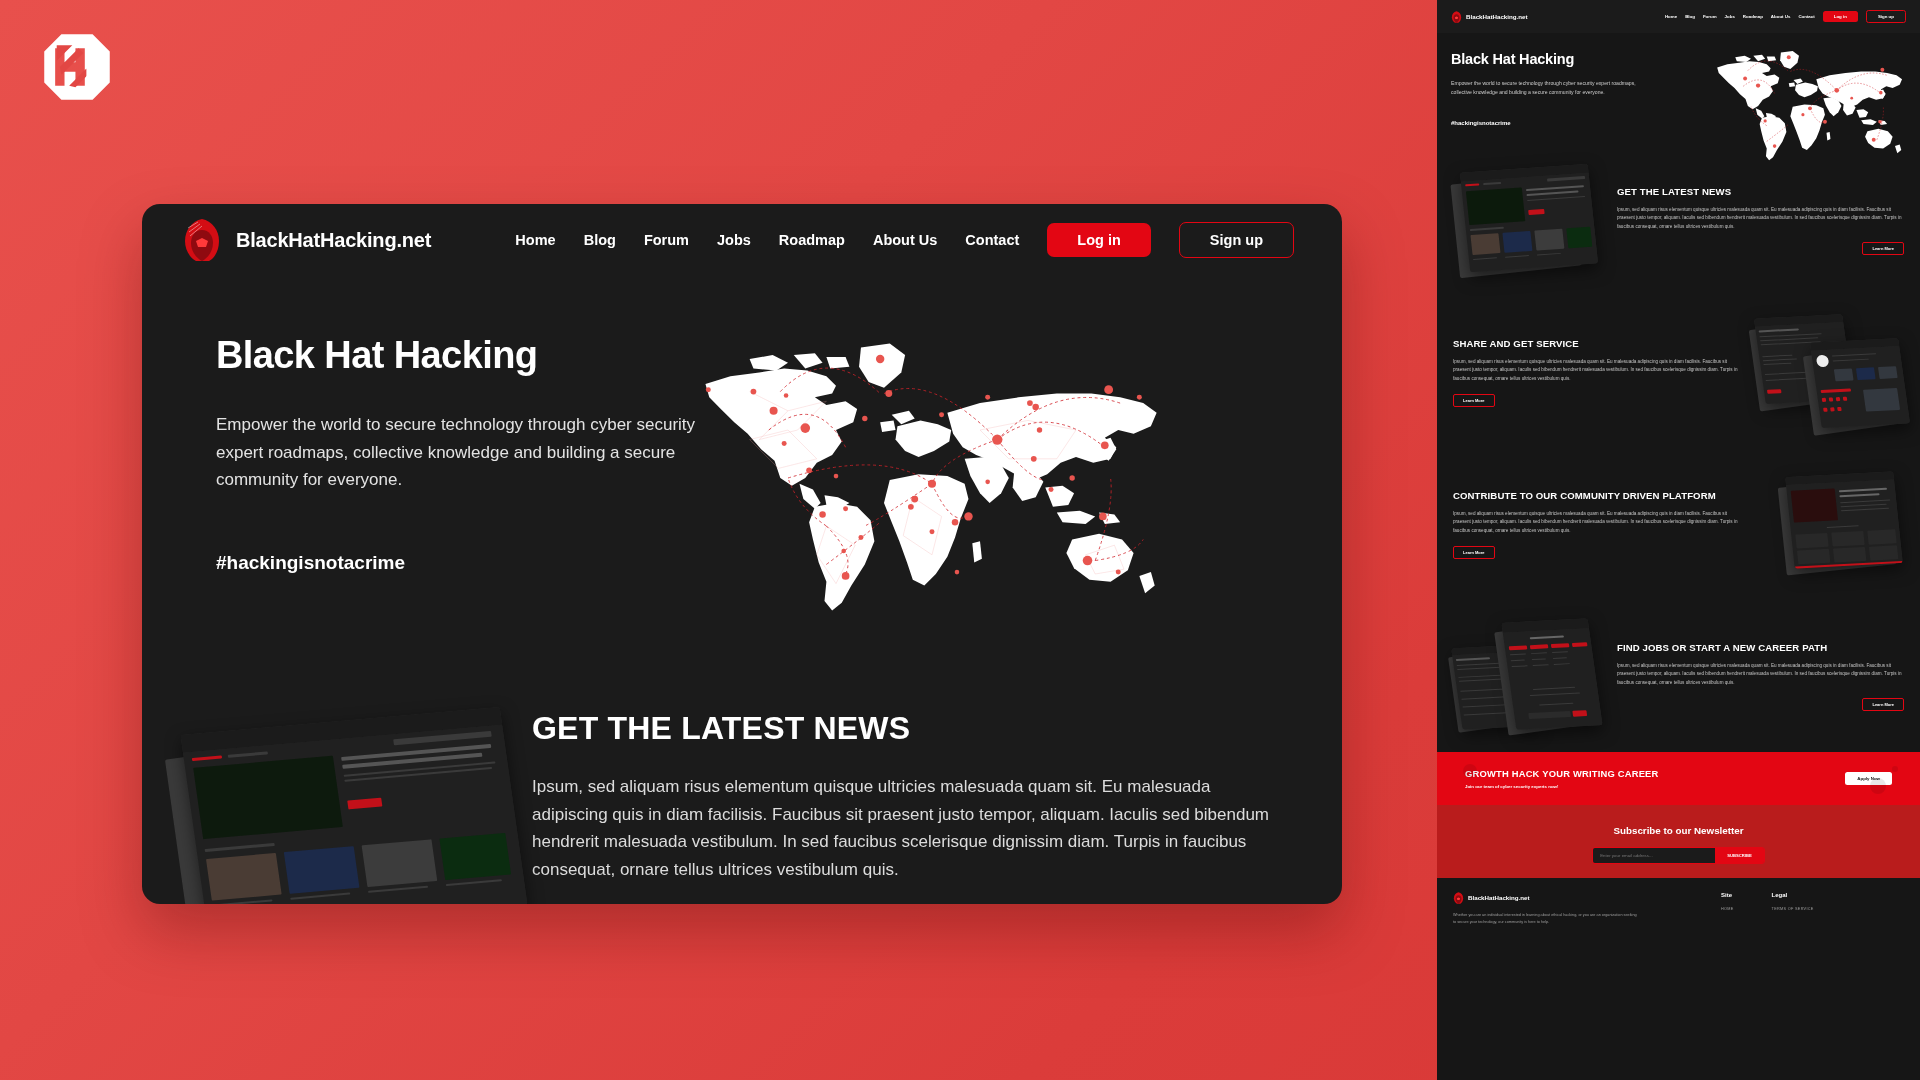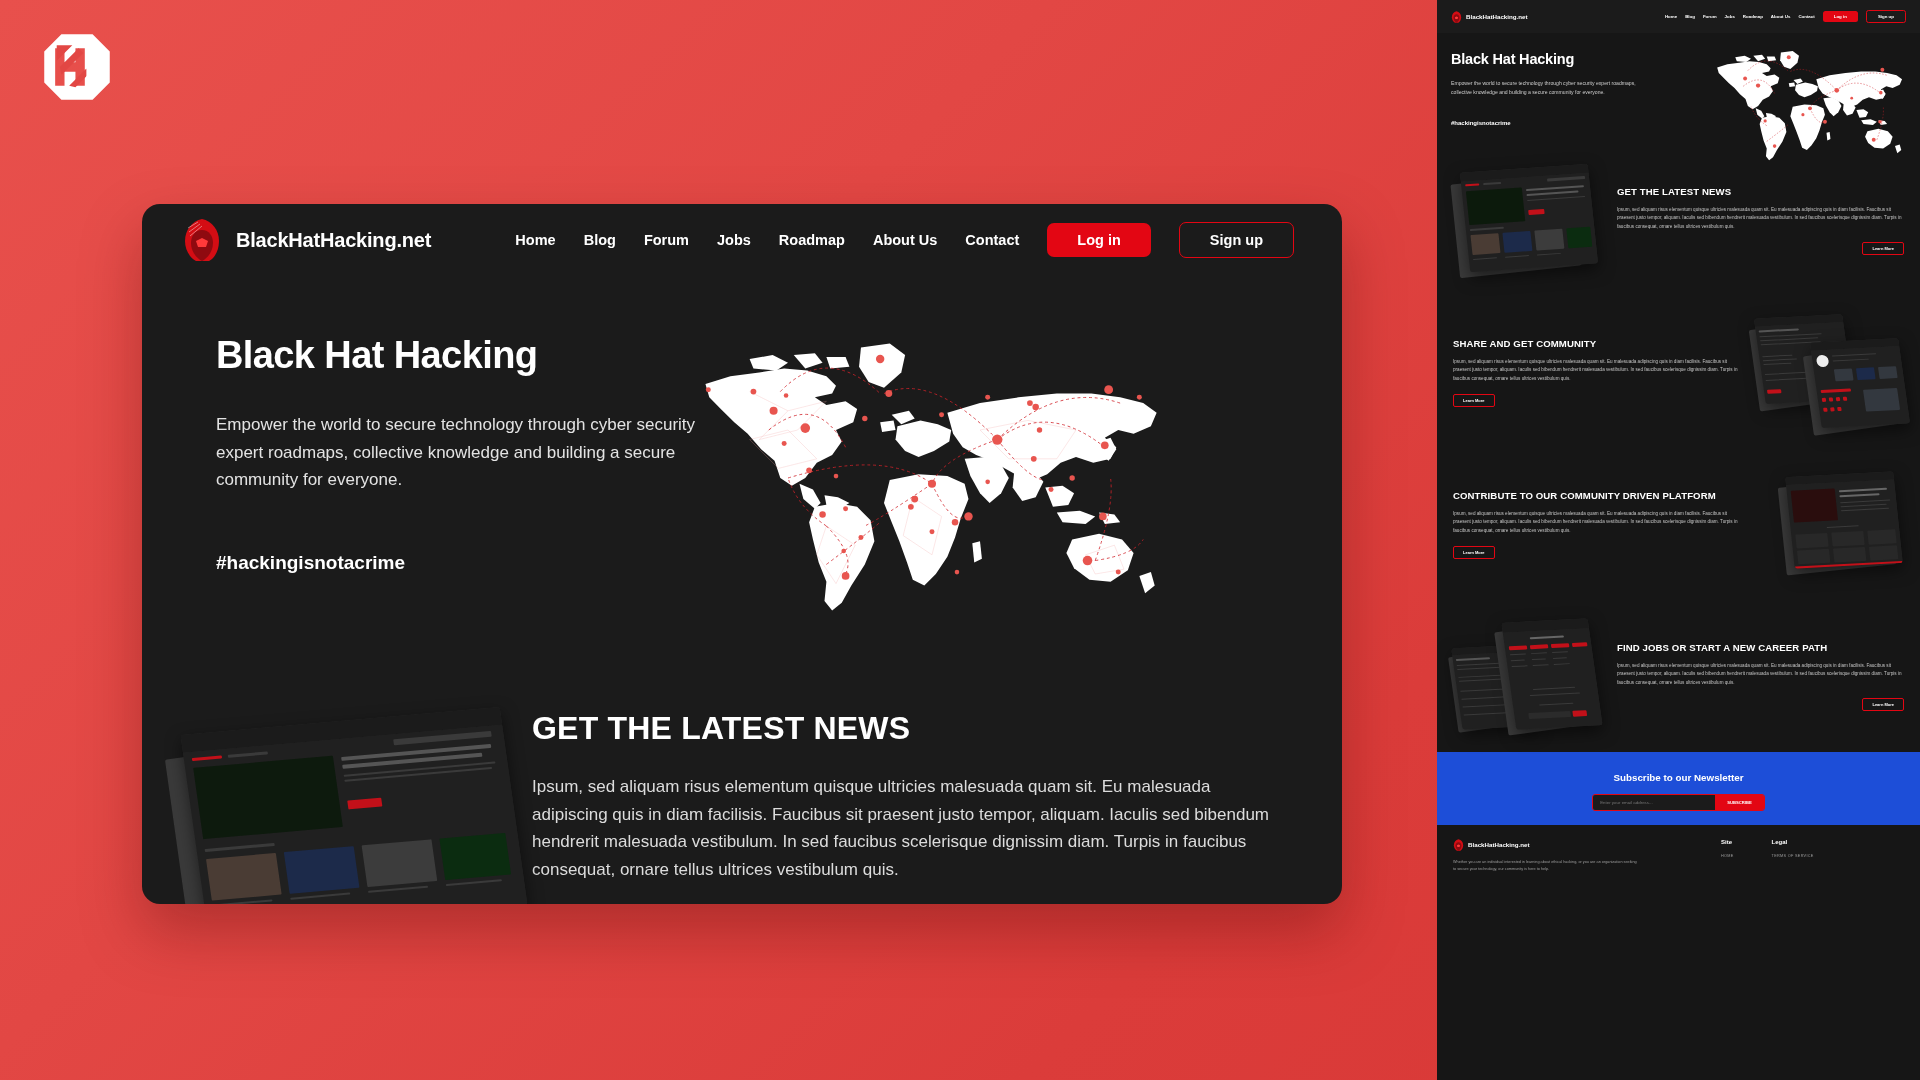--- a/index.html
+++ b/index.html
@@ -78,21 +78,21 @@
   .p-learn-wrap.right{text-align:right;}
 
   .p-cta{background:#e30613;height:53px;position:relative;overflow:hidden;
     display:flex;align-items:center;padding:0 28px;}
   .p-cta-title{color:#fff;font-size:9.4px;font-weight:bold;letter-spacing:.2px;}
   .p-cta-sub{color:#fff;font-size:4.4px;font-weight:bold;margin-top:5px;}
   .p-apply{margin-left:auto;background:#fff;color:#161616;font-size:4.4px;font-weight:bold;
     padding:4px 12px;border-radius:2.5px;border:none;}
   .p-dot{position:absolute;border-radius:50%;background:rgba(0,0,0,.09);}
 
-  .p-news{background:#1d4ed8;padding:20px 0 14px;text-align:center;}
+  .p-news{background:#b91c1c;padding:20px 0 14px;text-align:center;}
   .p-news-title{color:#fff;font-size:9.8px;font-weight:bold;}
   .p-news-form{margin-top:11px;display:inline-flex;align-items:stretch;
     border:.7px solid #e30613;border-radius:3px;overflow:hidden;}
   .p-news-input{width:122px;background:#1b1b1b;border:none;color:#9a9a9a;font-size:4.4px;
     padding:5px 7px;font-family:"Liberation Sans",sans-serif;}
   .p-news-btn{background:#e30613;color:#fff;font-size:4.2px;font-weight:bold;
     padding:5px 12px;border:none;}
 
   .p-foot{background:#161616;padding:14px 16px 0;display:flex;}
   .p-foot-left{width:230px;}
@@ -474,21 +474,21 @@
           <div class="mred" style="left:18px;top:48px;width:4px;height:4px;"></div>
           <div class="mred" style="left:25px;top:48px;width:4px;height:4px;"></div>
           <div class="mred" style="left:4px;top:58px;width:4px;height:4px;"></div>
           <div class="mred" style="left:11px;top:58px;width:4px;height:4px;"></div>
           <div class="mred" style="left:18px;top:58px;width:4px;height:4px;"></div>
           <div class="mimg" style="left:46px;top:42px;width:34px;height:22px;"></div>
         </div>
       </div>
     </div>
     <div class="p-sec-copy">
-      <div class="p-sec-title">SHARE AND GET COMMUNITY</div>
+      <div class="p-sec-title">SHARE AND GET SERVICE</div>
       <p class="p-sec-text">Ipsum, sed aliquam risus elementum quisque ultricies malesuada quam sit. Eu malesuada adipiscing quis in diam facilisis. Faucibus sit praesent justo tempor, aliquam. Iaculis sed bibendum hendrerit malesuada vestibulum. In sed faucibus scelerisque dignissim diam. Turpis in faucibus consequat, ornare tellus ultrices vestibulum quis.</p>
       <div class="p-learn-wrap">
         <button class="p-learn">Learn More</button>
       </div>
     </div>
   </div>
 
   <div class="p-sec rev">
     <div class="p-sec-img">
       <div class="shadowpl" style="left:28px;top:14px;width:110px;height:88px;transform:rotate(-6deg);"></div>
@@ -566,20 +566,30 @@
     </div>
     <div class="p-sec-copy">
       <div class="p-sec-title">FIND JOBS OR START A NEW CAREER PATH</div>
       <p class="p-sec-text">Ipsum, sed aliquam risus elementum quisque ultricies malesuada quam sit. Eu malesuada adipiscing quis in diam facilisis. Faucibus sit praesent justo tempor, aliquam. Iaculis sed bibendum hendrerit malesuada vestibulum. In sed faucibus scelerisque dignissim diam. Turpis in faucibus consequat, ornare tellus ultrices vestibulum quis.</p>
       <div class="p-learn-wrap right">
         <button class="p-learn">Learn More</button>
       </div>
     </div>
   </div>
 
+  <div class="p-cta">
+    <div class="p-dot" style="left:26px;top:12px;width:14px;height:14px;"></div>
+    <div class="p-dot" style="right:34px;top:26px;width:16px;height:16px;"></div>
+    <div class="p-dot" style="right:22px;top:14px;width:6px;height:6px;"></div>
+    <div>
+      <div class="p-cta-title">GROWTH HACK YOUR WRITING CAREER</div>
+      <div class="p-cta-sub">Join our team of cyber security experts now!</div>
+    </div>
+    <button class="p-apply">Apply Now</button>
+  </div>
 
   <div class="p-news">
     <div class="p-news-title">Subscribe to our Newsletter</div>
     <div class="p-news-form">
       <input class="p-news-input" placeholder="Enter your email address..." style="">
       <button class="p-news-btn">SUBSCRIBE</button>
     </div>
   </div>
 
   <div class="p-foot">

